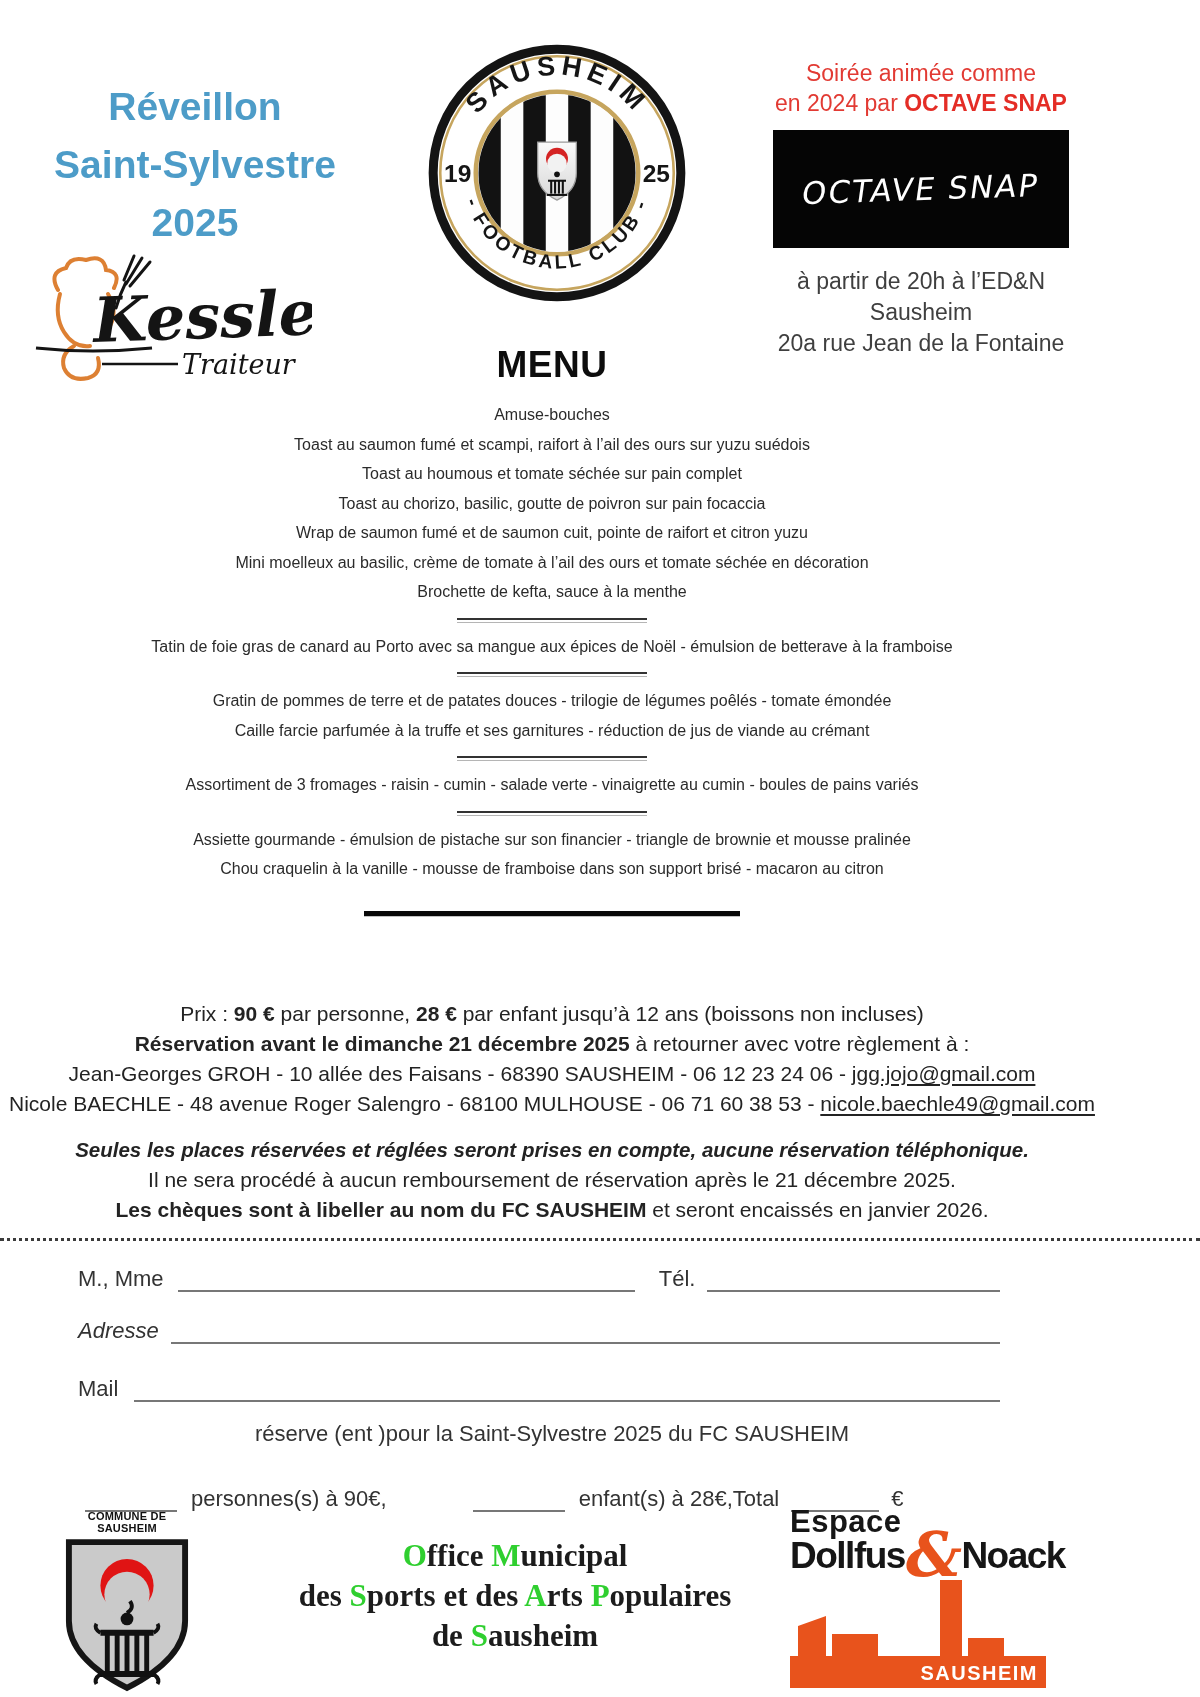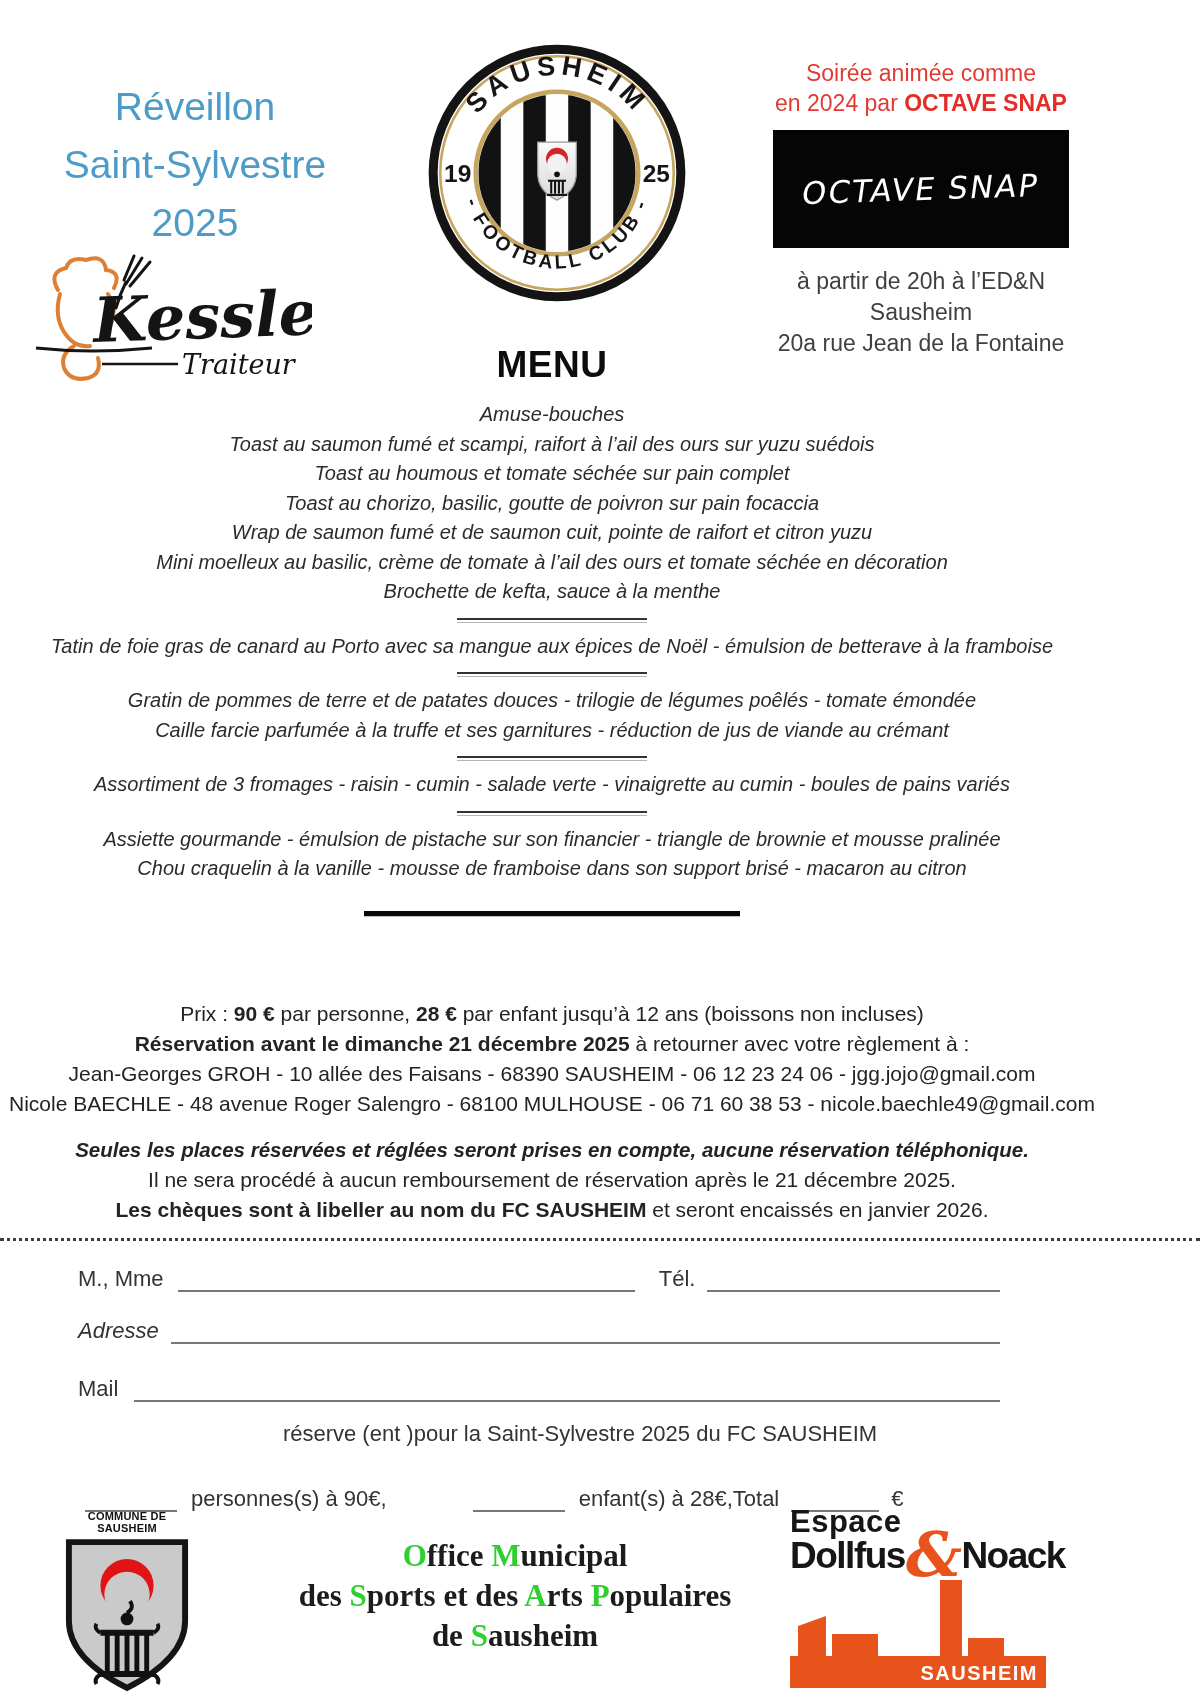--- a/index.html
+++ b/index.html
@@ -1,53 +1,53 @@
 <!DOCTYPE html>
 <html><head>
 <meta charset="utf-8">
 <style>
   html,body{margin:0;padding:0;background:#fff;}
   .page{position:relative;width:1200px;height:1697px;background:#fff;overflow:hidden;
         font-family:"Liberation Sans", sans-serif;color:#232323;}
   
   .title{position:absolute;left:20px;top:78px;width:350px;text-align:center;
-         font-size:39px;font-weight:normal;line-height:58px;color:#4d9cc8;}
+         font-size:39px;font-weight:bold;line-height:58px;color:#4d9cc8;}
   .kessler{position:absolute;left:28px;top:248px;width:284px;height:148px;}
   .badge{position:absolute;left:428px;top:44px;width:258px;height:258px;}
   .right-col{position:absolute;left:754px;top:58px;width:334px;text-align:center;}
   .red-note{font-size:23px;line-height:30px;color:#e23a33;text-align:center;}
   .red-note b{font-weight:bold;color:#e42d26;}
   .octave-box{width:296px;height:118px;background:#050505;margin:12px auto 0;
               display:flex;align-items:center;justify-content:center;}
   .octave-text{color:#fff;font-size:31px;letter-spacing:2px;white-space:nowrap;
                transform:rotate(-2deg) skewX(-10deg);font-family:"DejaVu Sans", sans-serif;}
   .venue{margin-top:18px;font-size:23px;line-height:31px;color:#3f3f3f;}
   
   .menu{position:absolute;left:0;top:344px;width:1104px;text-align:center;}
   .menu-title{font-size:37px;font-weight:bold;color:#0d0d0d;margin-bottom:14px;letter-spacing:.5px;}
-  .mline{font-size:20px;line-height:29.5px;color:#2b2b2b;font-style:italic;}
+  .mline{font-size:16px;line-height:29.5px;color:#2b2b2b;}
   .sep{width:190px;height:2px;margin:11px auto 9px;border-top:2px solid #333;border-bottom:1px solid #b5b5b5;}
   .sep-thick{width:376px;margin:27px auto 0;border-top:5px solid #080808;border-bottom:1px solid #c2c2c2;}
   
   .info{position:absolute;left:0;top:999px;width:1104px;text-align:center;}
   .iline{font-size:21px;line-height:30px;color:#232323;}
   .iline b{font-weight:bold;}
   .u{text-underline-offset:3px;}
-  .email{color:#232323;text-underline-offset:3px;}
+  .email{color:#232323;text-decoration:underline;text-underline-offset:3px;}
   .rule-bold{font-weight:bold;font-size:20.5px;}
   .mt10{margin-top:16px;font-style:italic;}
   .cutline{position:absolute;left:0;width:1200px;top:1238px;border-top:3px dotted #3c3c3c;}
   
   .frow{position:absolute;left:78px;width:922px;display:flex;align-items:flex-end;
         font-size:22px;color:#333;height:30px;}
   .blank{border-bottom:2px solid #777;height:24px;}
   .grow1{flex-grow:1;margin:0 24px 0 14px;}
   .grow2{flex-grow:.64;margin-left:12px;}
   .reserve-line{position:absolute;left:0;top:1421px;width:1104px;text-align:center;
-                font-size:22px;color:#333;padding-left:28px;}
+                font-size:22px;color:#333;}
   .qrow{position:absolute;left:85px;top:1482px;width:940px;display:flex;align-items:flex-end;
         font-size:22px;color:#333;height:30px;}
   .qrow .blank{display:inline-block;}
   
   .commune{position:absolute;left:58px;top:1510px;width:138px;text-align:center;}
   .commune-label{font-size:11px;font-weight:bold;color:#111;letter-spacing:.2px;margin-bottom:2px;}
   .office{position:absolute;left:230px;top:1536px;width:570px;text-align:center;
           font-family:"Liberation Serif", serif;font-weight:bold;font-size:31px;line-height:40px;color:#1c1c1c;}
   .office .g{color:#2fcf2f;}
   .edn{position:absolute;left:790px;top:1508px;width:262px;color:#161616;}

